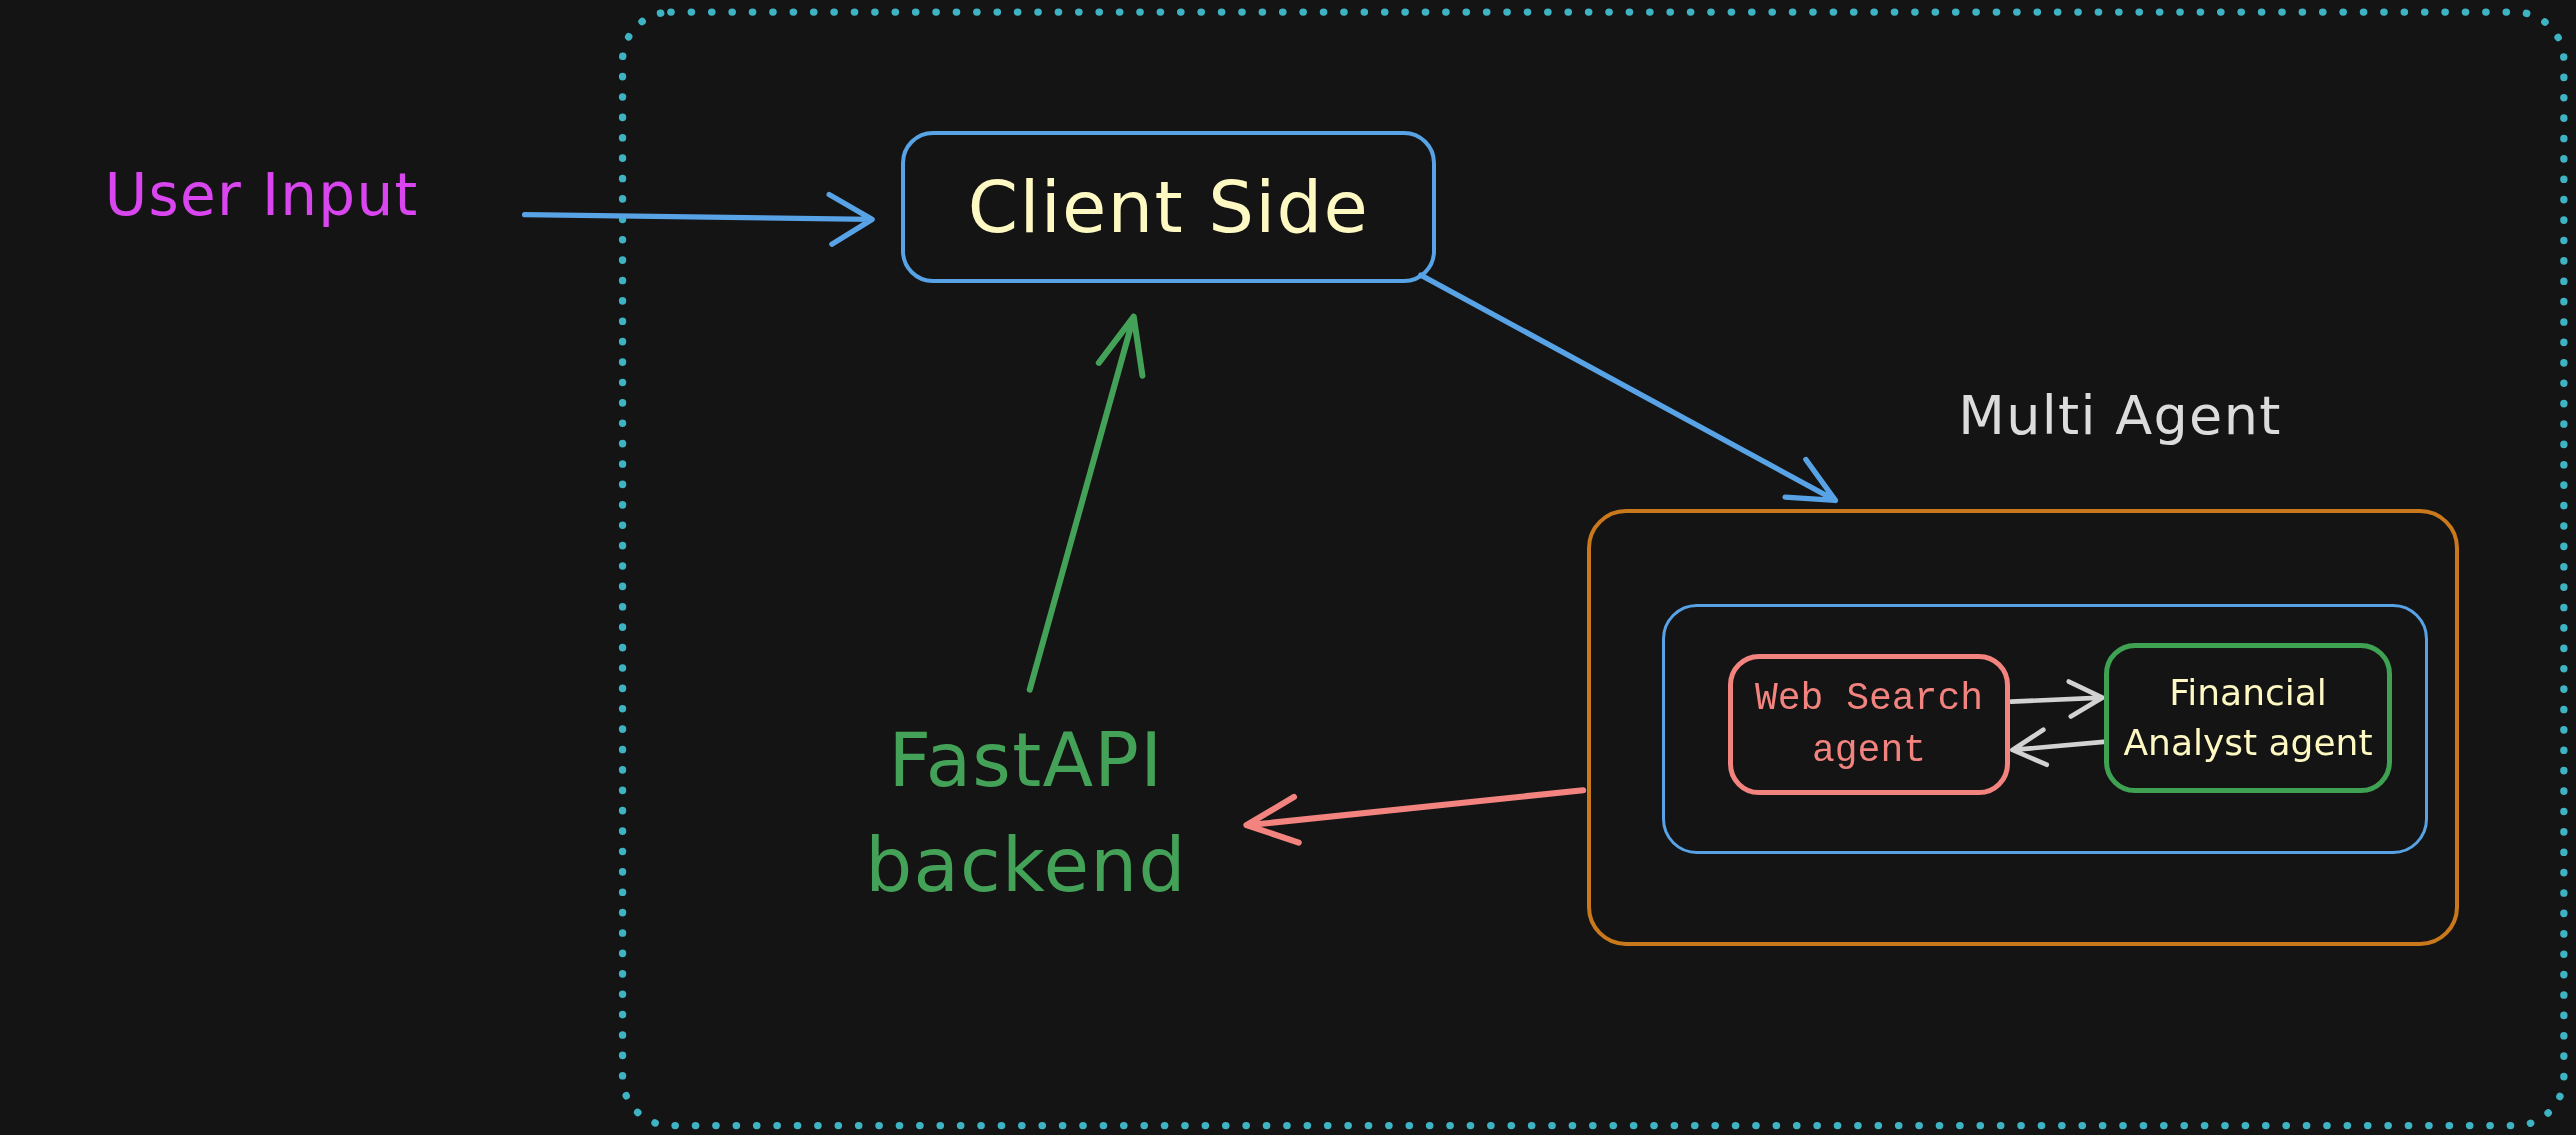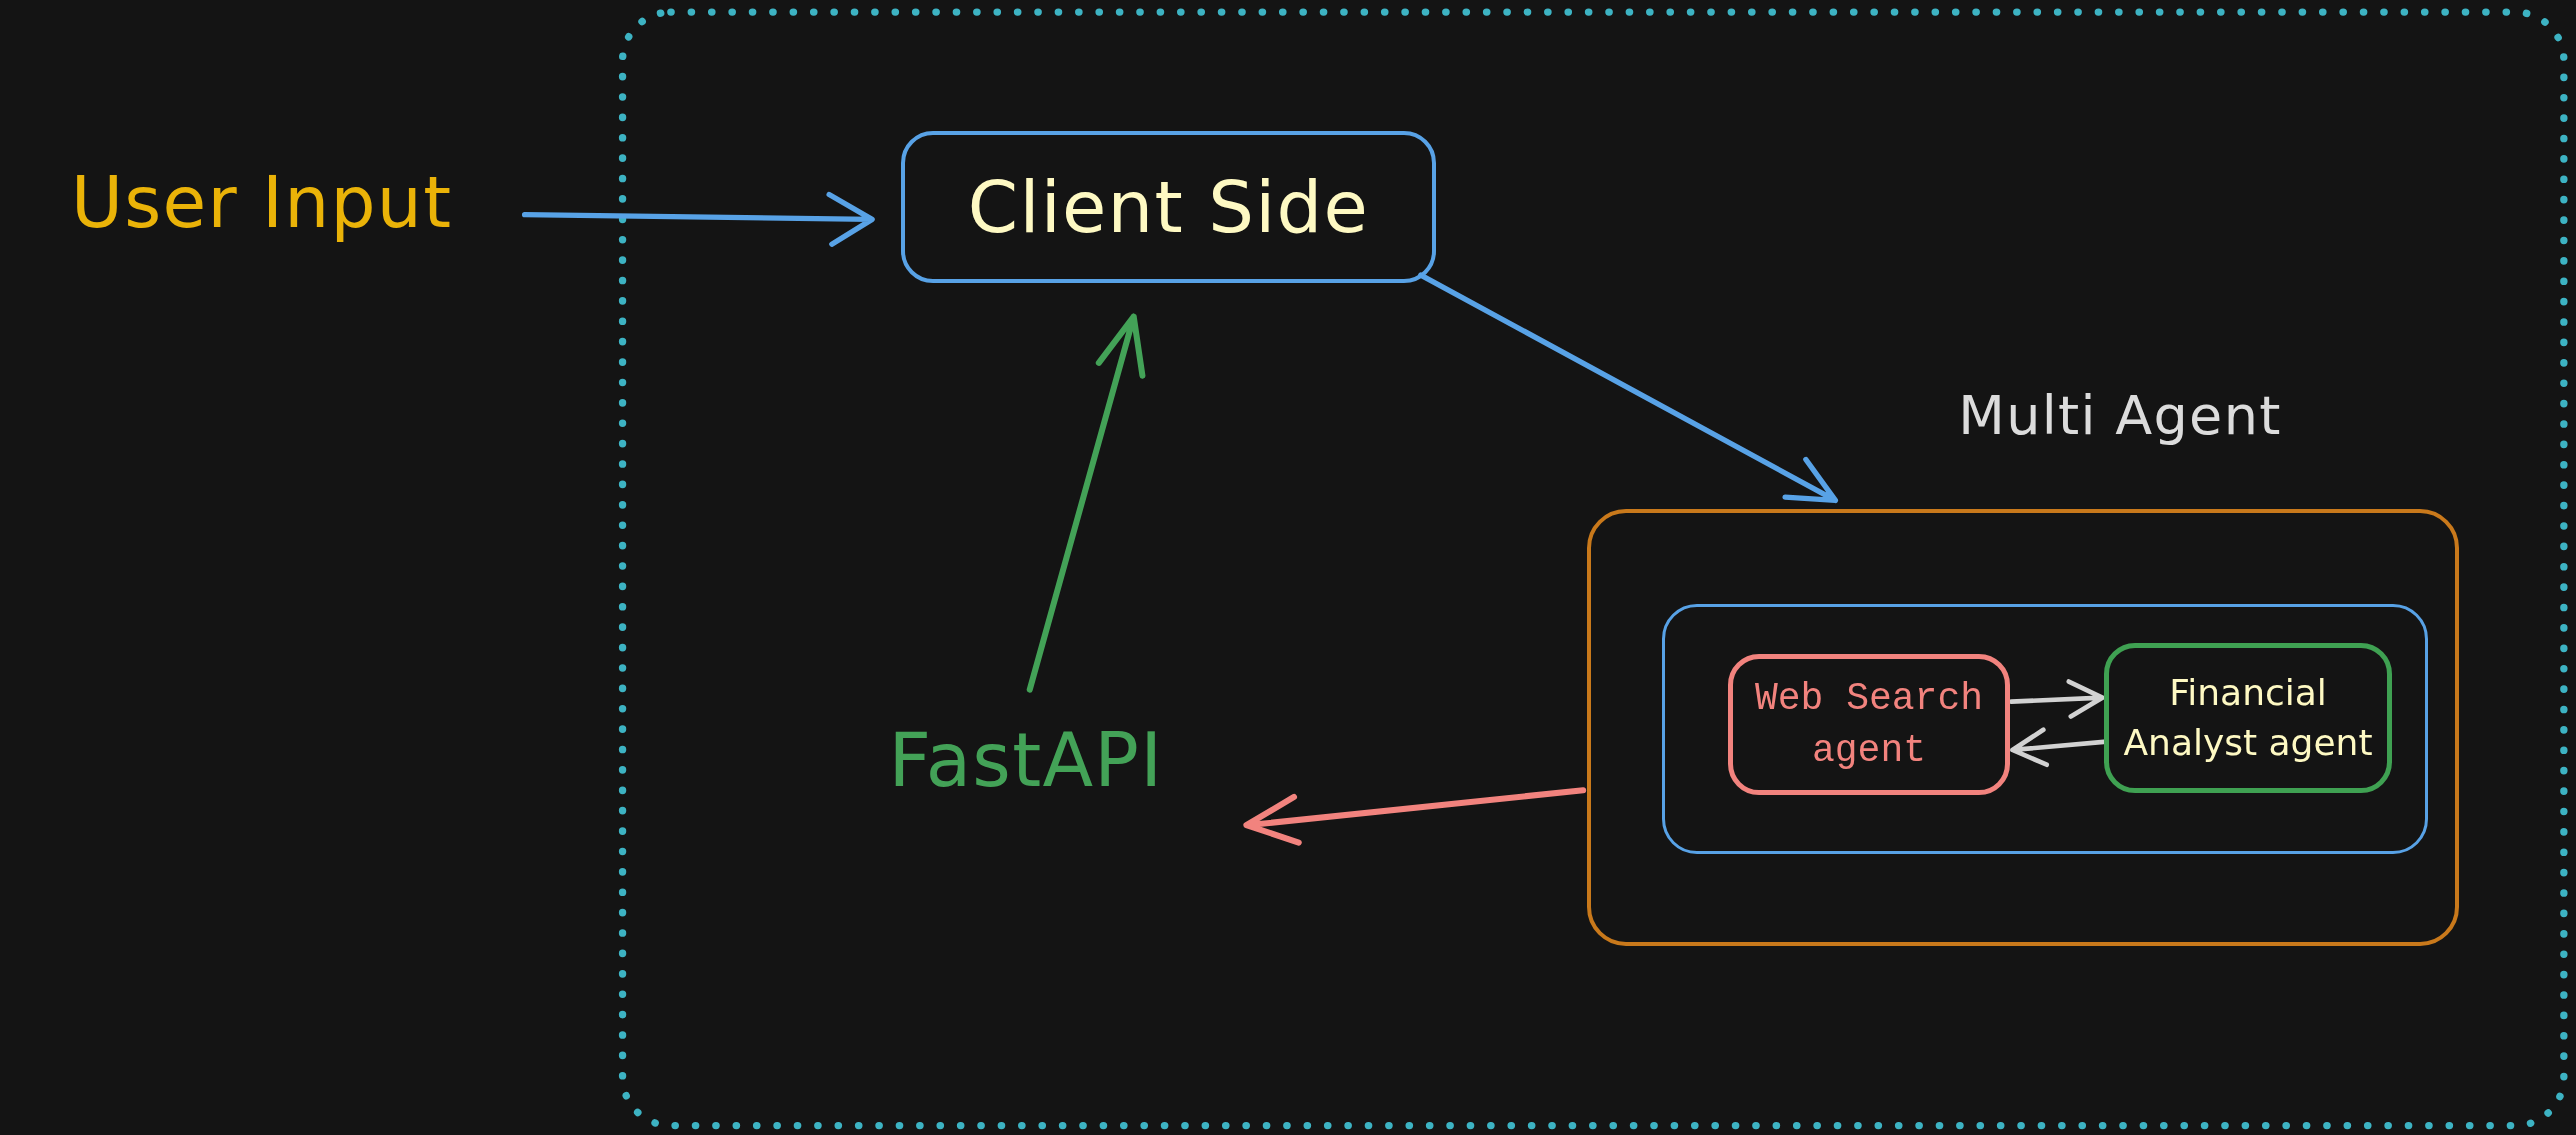--- a/index.html
+++ b/index.html
@@ -65,22 +65,22 @@
     color: #fef9c3;
     font-size: 36px;
     line-height: 1.4;
   }
   .label {
     position: absolute;
     text-align: center;
   }
   .user-input-label {
     left: 6.7px; top: 161px; width: 510px;
-    color: #eab308;
-    font-size: 71px;
+    color: #d946ef;
+    font-size: 58px;
     letter-spacing: 1.3px;
   }
   .multi-agent-label {
     left: 1892px; top: 384px; width: 456px;
     color: #dcdcdc;
     font-size: 54px;
     letter-spacing: 1.3px;
   }
   .fastapi-label {
     left: 771px; top: 708px; width: 510px;
@@ -111,20 +111,21 @@
 
     <path d="M3136 1106 L3000 1118 M3051 1140 L3000 1118 L3046 1088" stroke-width="7" stroke-linecap="round" stroke-linejoin="round" stroke="#d2d2d2"></path>
   </svg>
 
   <div class="label user-input-label">User Input</div>
 
   <div class="label multi-agent-label">Multi Agent</div>
 
   <div class="label fastapi-label">
     <div>FastAPI</div>
+    <div>backend</div>
   </div>
 
   <div class="box client-box">
     <span>Client Side</span>
   </div>
 
   <div class="box orange-box"></div>
 
   <div class="box inner-blue-box"></div>
 

